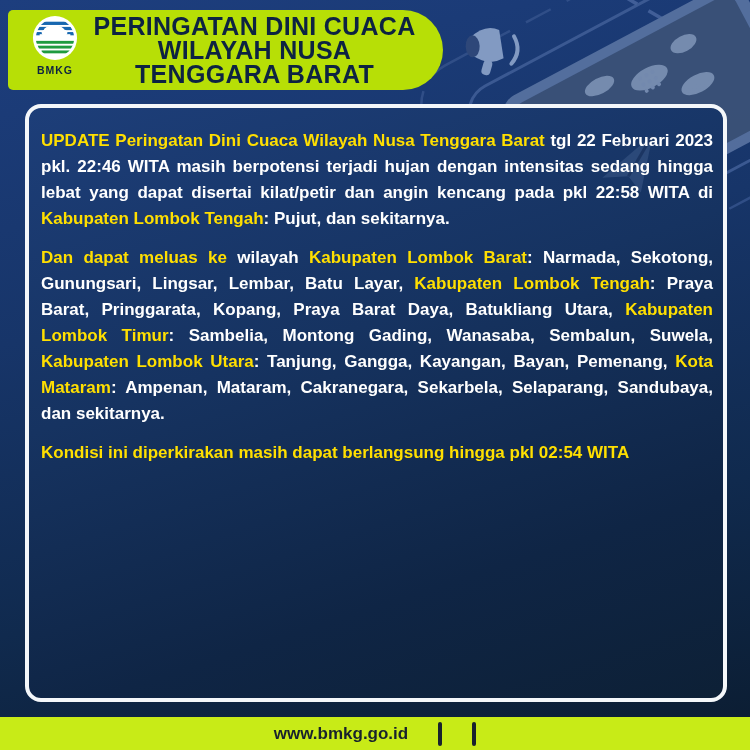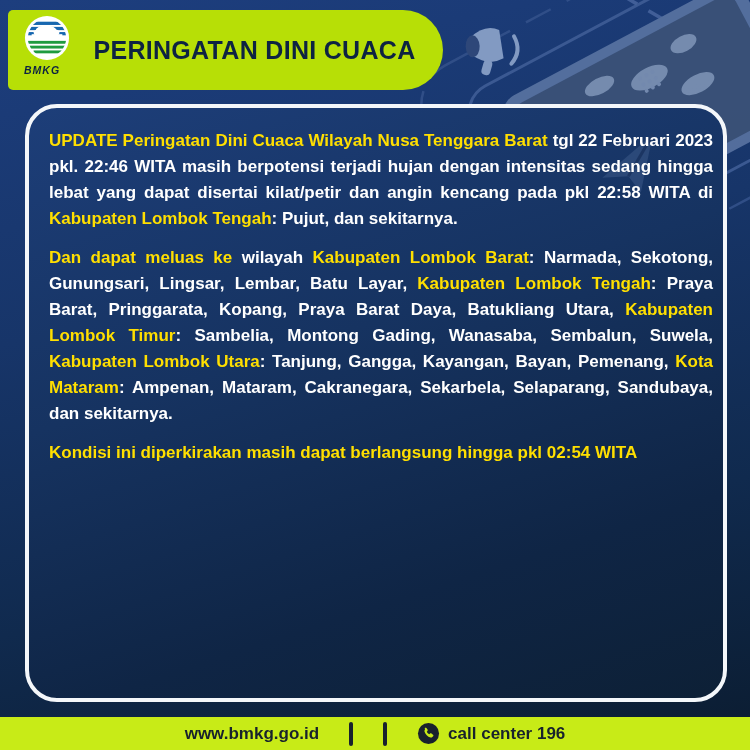--- a/index.html
+++ b/index.html
@@ -8,32 +8,31 @@
     position:relative;width:750px;height:750px;overflow:hidden;
     font-family:"Liberation Sans",sans-serif;
     background:linear-gradient(168deg,#1d3e7e 0%,#173569 38%,#102a4e 70%,#0b1c30 100%);
   }
   .bg-deco{position:absolute;top:0;left:0;pointer-events:none;}
   
   .banner{
     position:absolute;left:8px;top:10px;width:435px;height:80px;
     background:#b7df06;border-radius:5px 40px 40px 5px;
   }
-  .logo{position:absolute;left:16px;top:5px;width:62px;font-style:italic;}
+  .logo{position:absolute;left:16px;top:5px;width:62px;text-align:center;}
   .logo-label{font-size:10.5px;font-weight:bold;color:#0d2342;letter-spacing:1px;margin-top:-1px;}
   .banner-title{
     position:absolute;left:84px;right:26px;top:50%;transform:translateY(-50%);
     text-align:center;color:#0d2342;font-weight:bold;font-size:25px;line-height:24px;letter-spacing:.3px;
   }
   
   .content-box{
     position:absolute;left:25px;top:104px;width:702px;height:598px;
-    border:4px solid #f4f7fa;border-radius:32px;
+    border:4px solid #f4f7fa;border-radius:16px;
     background:linear-gradient(162deg,#1d3e79 0%,#163361 40%,#0f2545 75%,#0d2036 100%);
-    padding-left:8px;
   }
   .watermark{position:absolute;right:58px;top:22px;}
   .text-area{
     position:relative;padding:20px 10px 0 12px;
     font-size:17px;line-height:26px;font-weight:bold;color:#ffffff;
     text-align:justify;
   }
   .para{margin:0 0 13px 0;}
   .hl{color:#ffdf00;}
   
@@ -132,20 +131,21 @@
           </g>
           <rect x="2" y="27" width="44" height="3" fill="#1f9b3f"></rect>
           <rect x="6" y="32" width="38" height="3" fill="#1f9b3f"></rect>
           <rect x="10" y="37" width="30" height="3" fill="#1f9b3f"></rect>
         </g>
       </svg>
       <div class="logo-label">BMKG</div>
     </div>
     <div class="banner-title">
       <div>PERINGATAN DINI CUACA</div>
+      <div>WILAYAH NUSA TENGGARA BARAT</div>
     </div>
   </div>
 
   <div class="content-box">
     <svg class="watermark" width="72" height="72" viewBox="0 0 72 72">
       <g transform="rotate(-8 36 36)" opacity="0.45">
         <path d="M8 44 L64 8 L44 64 L34 46 Z" fill="#44608f"></path>
         <path d="M64 8 L34 46" stroke="#20355e" stroke-width="3" fill="none"></path>
       </g>
     </svg>
@@ -153,22 +153,15 @@
         <p class="para"><span class="hl">UPDATE Peringatan Dini Cuaca Wilayah Nusa Tenggara Barat</span><span> tgl 22 Februari 2023 pkl. 22:46 WITA masih berpotensi terjadi hujan dengan intensitas sedang hingga lebat yang dapat disertai kilat/petir dan angin kencang pada pkl 22:58 WITA di </span><span class="hl">Kabupaten Lombok Tengah</span><span>: Pujut, dan sekitarnya.</span></p>
         <p class="para"><span class="hl">Dan dapat meluas ke</span><span> wilayah </span><span class="hl">Kabupaten Lombok Barat</span><span>: Narmada, Sekotong, Gunungsari, Lingsar, Lembar, Batu Layar, </span><span class="hl">Kabupaten Lombok Tengah</span><span>: Praya Barat, Pringgarata, Kopang, Praya Barat Daya, Batukliang Utara, </span><span class="hl">Kabupaten Lombok Timur</span><span>: Sambelia, Montong Gading, Wanasaba, Sembalun, Suwela, </span><span class="hl">Kabupaten Lombok Utara</span><span>: Tanjung, Gangga, Kayangan, Bayan, Pemenang, </span><span class="hl">Kota Mataram</span><span>: Ampenan, Mataram, Cakranegara, Sekarbela, Selaparang, Sandubaya, dan sekitarnya.</span></p>
         <p class="para"><span class="hl">Kondisi ini diperkirakan masih dapat berlangsung hingga pkl 02:54 WITA</span></p>
       </div>
   </div>
 
   <div class="footer">
     <span>www.bmkg.go.id</span>
     <span class="sep"></span>
     <span class="sep"></span>
-    <span class="group">
-      <svg width="23" height="23" viewBox="0 0 24 24">
-        <circle cx="12" cy="12" r="11" fill="#18222d"></circle>
-        <path fill="#c8eb17" d="M8.1 6.2c.5-.5 1.3-.4 1.7.1l1.2 1.6c.3.5.3 1.1-.1 1.5l-.7.8c.5 1.1 1.5 2.1 2.6 2.6l.8-.7c.4-.4 1-.4 1.5-.1l1.6 1.2c.5.4.6 1.2.1 1.7l-.8.8c-.5.5-1.2.7-1.9.5-3-.9-5.4-3.3-6.3-6.3-.2-.7 0-1.4.5-1.9z"></path>
-      </svg>
-      <span>call center 196</span>
-    </span>
   </div>
 
 </div>
 
 </body></html>

